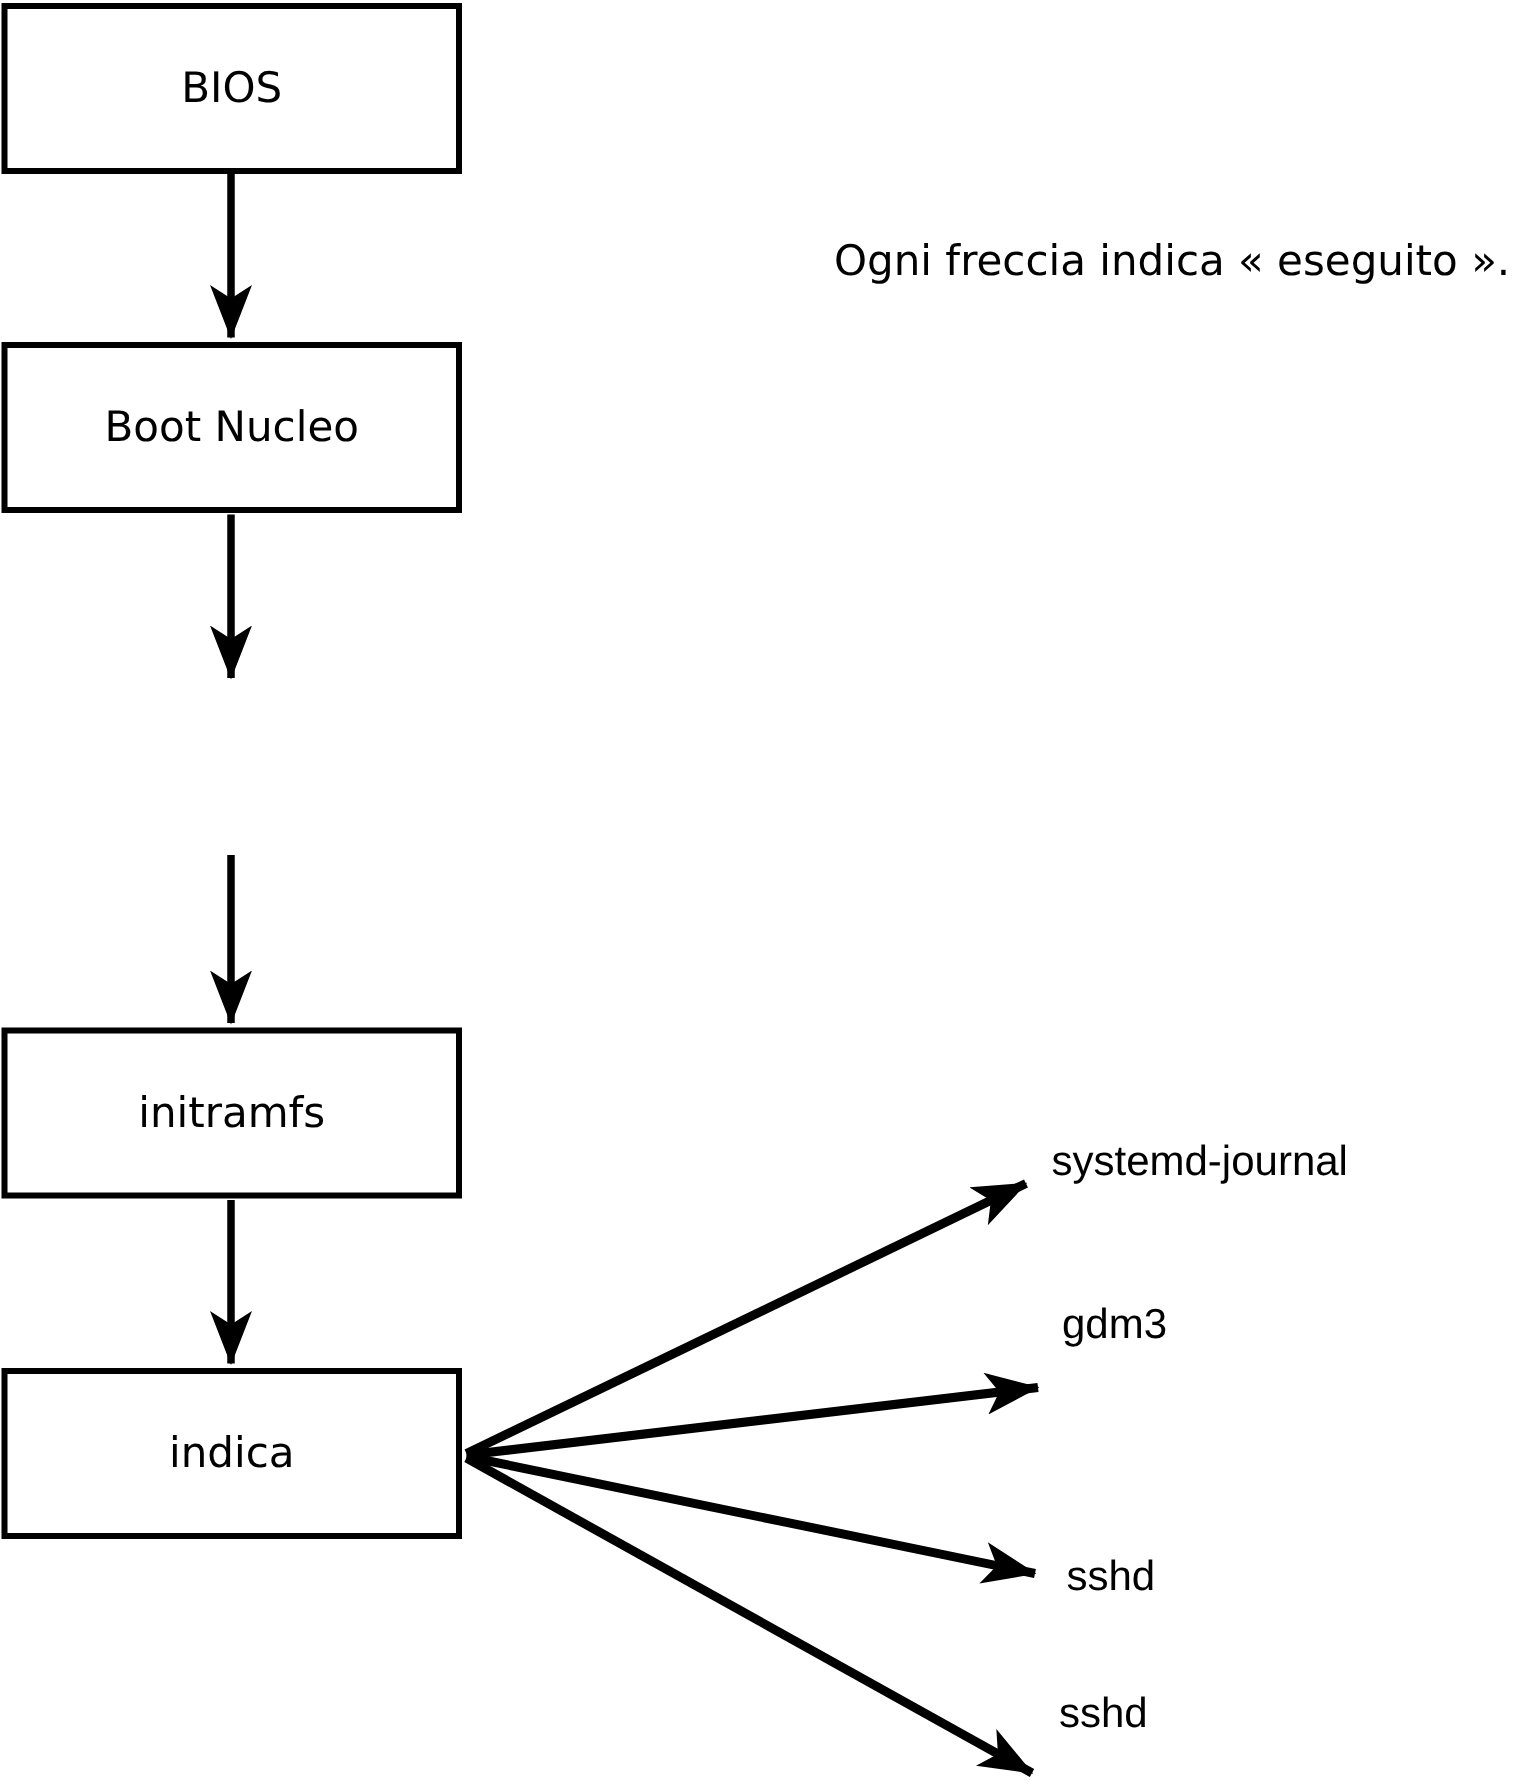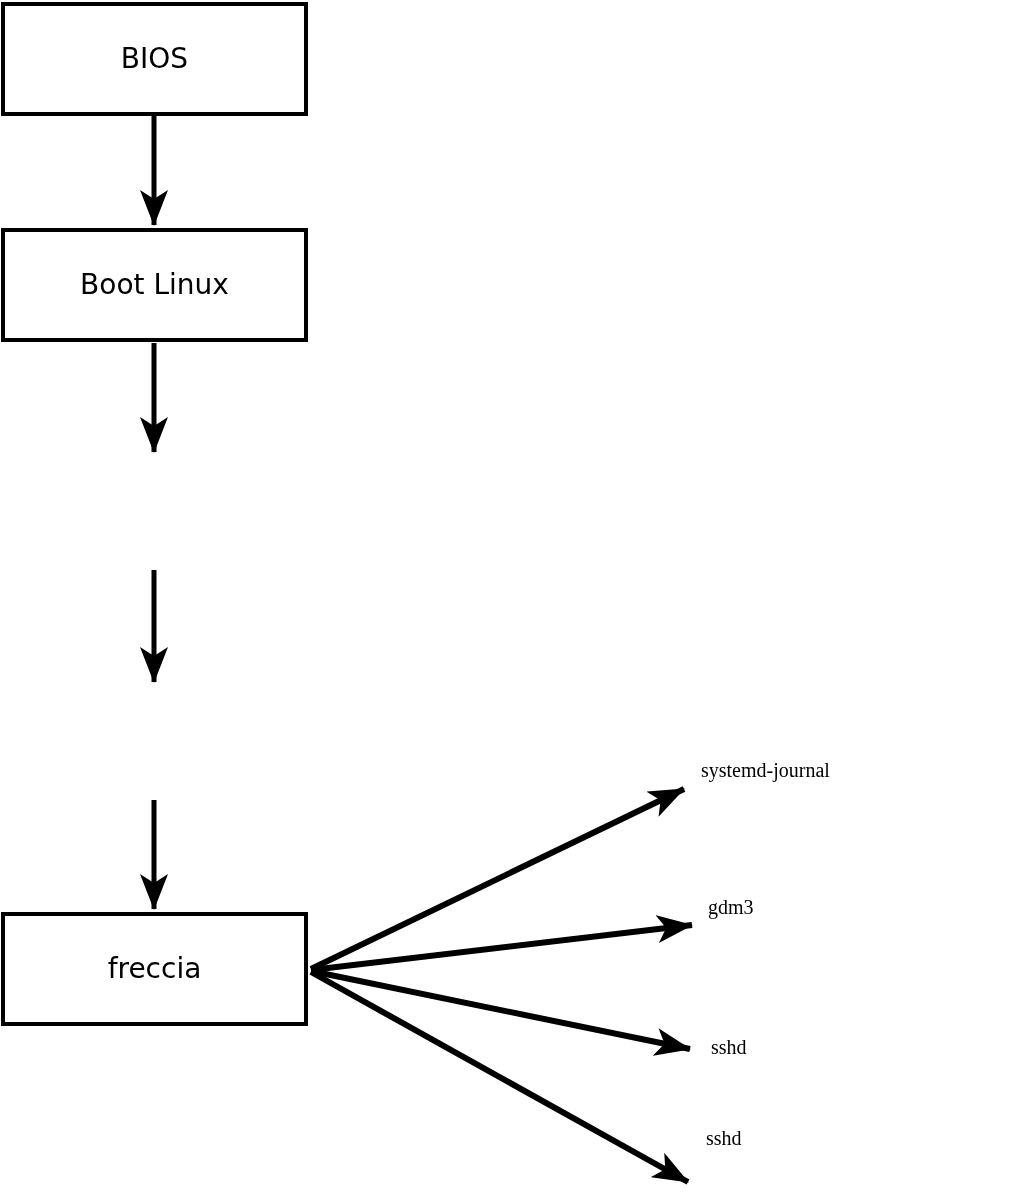--- a/index.html
+++ b/index.html
@@ -40,27 +40,27 @@
   .annotation {
     position: absolute;
     left: 556px;
     top: 158px;
     font-size: 28px;
     line-height: 1.15;
     white-space: nowrap;
   }
   .spawned-label {
     position: absolute;
-    font-family: Liberation Serif, serif;
-    font-size: 20px;
+    font-family: Liberation Sans, sans-serif;
+    font-size: 28px;
     line-height: 1;
     white-space: nowrap;
   }
   .label-journal { left: 701px; top: 760px; }
-  .label-gdm3    { left: 708px; top: 897px; }
+  .label-gdm3    { left: 708px; top: 869px; }
   .label-getty   { left: 711px; top: 1037px; }
   .label-sshd    { left: 706px; top: 1128px; }
 
   svg.arrow-layer {
     position: absolute;
     left: 0;
     top: 0;
     width: 1024px;
     height: 1193px;
     pointer-events: none;
@@ -87,28 +87,32 @@
     <line x1="311" y1="970" x2="692" y2="925" stroke="#000000" stroke-width="6" marker-end="url(#arrowhead)"></line>
     <line x1="311" y1="971" x2="690" y2="1049" stroke="#000000" stroke-width="6" marker-end="url(#arrowhead)"></line>
     <line x1="311" y1="972" x2="688" y2="1182" stroke="#000000" stroke-width="6" marker-end="url(#arrowhead)"></line>
   </svg>
 
   <div class="flow-box box-bios">
     <span>BIOS</span>
   </div>
 
   <div class="flow-box box-bootloader">
-    <span>Boot Linux</span>
+    <span>Boot Nucleo</span>
   </div>
 
 
+  <div class="flow-box box-initramfs">
+    <span>initramfs</span>
+  </div>
 
   <div class="flow-box box-systemd">
-    <span>freccia</span>
+    <span>indica</span>
   </div>
 
+  <div class="annotation">Ogni freccia indica « eseguito ».</div>
 
   <div class="spawned-label label-journal">systemd-journal</div>
   <div class="spawned-label label-gdm3">gdm3</div>
   <div class="spawned-label label-getty">sshd</div>
   <div class="spawned-label label-sshd">sshd</div>
 
 </div>
 
 </body></html>

